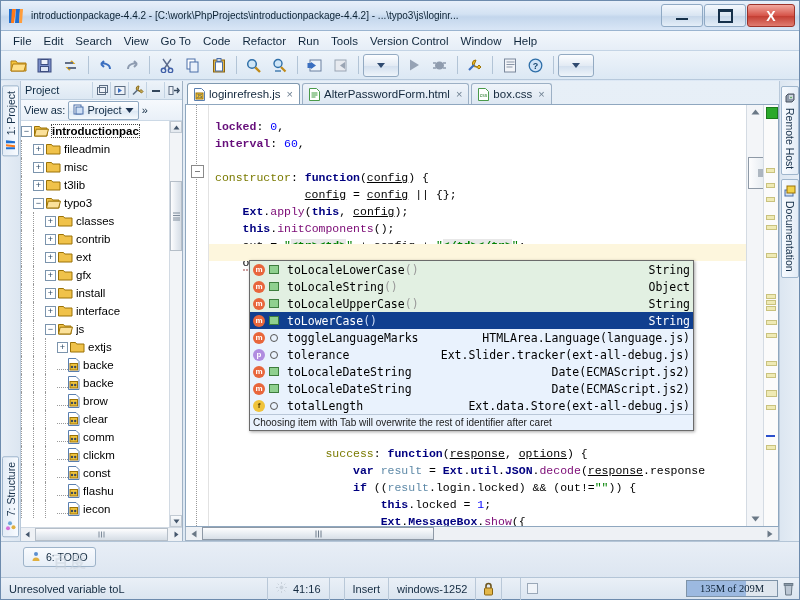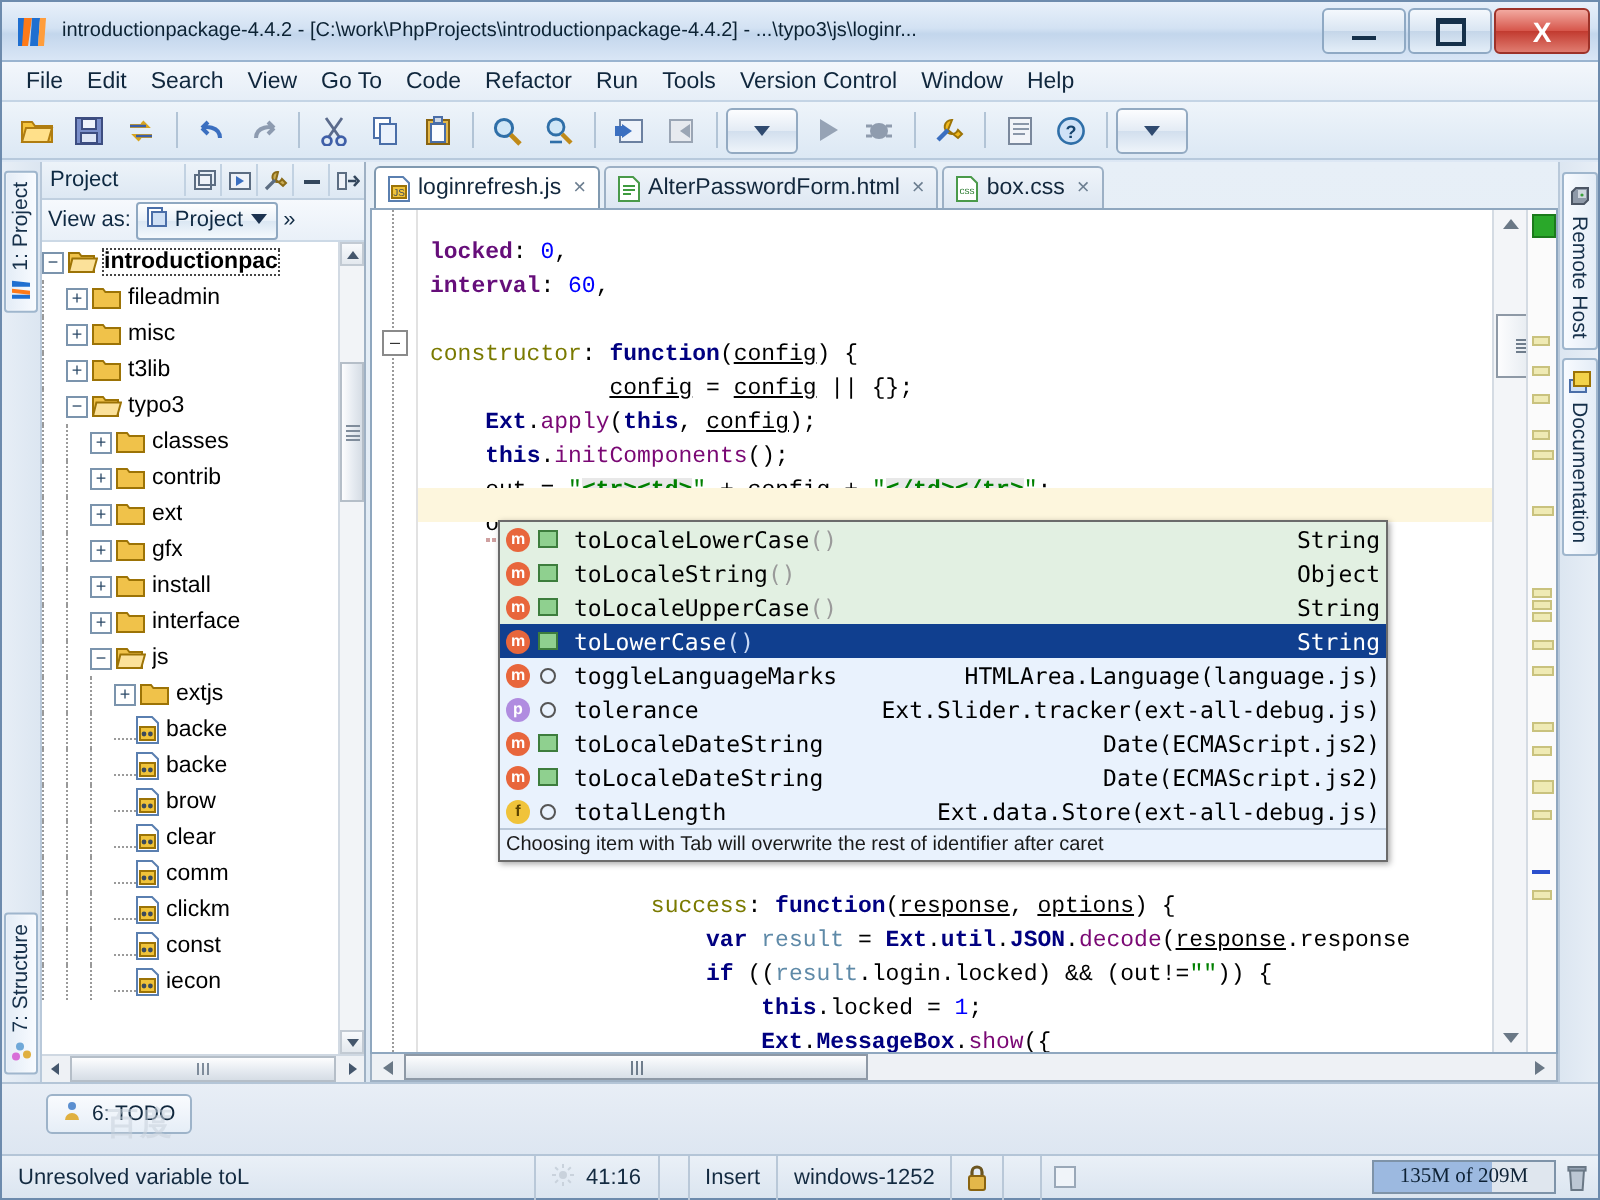--- a/index.html
+++ b/index.html
@@ -656,20 +656,33 @@
               <i class="dots" style="border-left:1px dotted #9a9a9a;height:18px;"></i>
               <i class="dots" style="border-left:1px dotted #9a9a9a;height:18px;"></i>
               <i class="dots" style="border-bottom:1px dotted #9a9a9a;height:9px;"></i>
               <span class="jsfile"><svg width="12" height="14" viewBox="0 0 12 14">
                   <path d="M0.5 0.5 h7.5 l3 3 v10 h-10.5z" fill="#fff" stroke="#5a7fb0"></path>
                   <rect x="2" y="5.5" width="7.5" height="6.5" fill="#f0c33a" stroke="#9c7306"></rect>
                   <circle cx="4" cy="9" r="1.2" fill="#3b4a5c"></circle>
                   <circle cx="7.2" cy="9" r="1.2" fill="#3b4a5c"></circle>
                 </svg></span>
               <span class="tlabel">const</span>
+            </div>
+            <div class="trow">
+              <i class="dots" style="border-left:1px dotted #9a9a9a;height:18px;"></i>
+              <i class="dots" style="border-left:1px dotted #9a9a9a;height:18px;"></i>
+              <i class="dots" style="border-left:1px dotted #9a9a9a;height:18px;"></i>
+              <i class="dots" style="border-bottom:1px dotted #9a9a9a;height:9px;"></i>
+              <span class="jsfile"><svg width="12" height="14" viewBox="0 0 12 14">
+                  <path d="M0.5 0.5 h7.5 l3 3 v10 h-10.5z" fill="#fff" stroke="#5a7fb0"></path>
+                  <rect x="2" y="5.5" width="7.5" height="6.5" fill="#f0c33a" stroke="#9c7306"></rect>
+                  <circle cx="4" cy="9" r="1.2" fill="#3b4a5c"></circle>
+                  <circle cx="7.2" cy="9" r="1.2" fill="#3b4a5c"></circle>
+                </svg></span>
+              <span class="tlabel">flashu</span>
             </div>
             <div class="trow">
               <i class="dots" style="border-left:1px dotted #9a9a9a;height:18px;"></i>
               <i class="dots" style="border-left:1px dotted #9a9a9a;height:18px;"></i>
               <i class="dots" style="border-left:1px dotted #9a9a9a;height:18px;"></i>
               <i class="dots" style="border-bottom:1px dotted #9a9a9a;height:9px;"></i>
               <span class="jsfile"><svg width="12" height="14" viewBox="0 0 12 14">
                   <path d="M0.5 0.5 h7.5 l3 3 v10 h-10.5z" fill="#fff" stroke="#5a7fb0"></path>
                   <rect x="2" y="5.5" width="7.5" height="6.5" fill="#f0c33a" stroke="#9c7306"></rect>
                   <circle cx="4" cy="9" r="1.2" fill="#3b4a5c"></circle>

